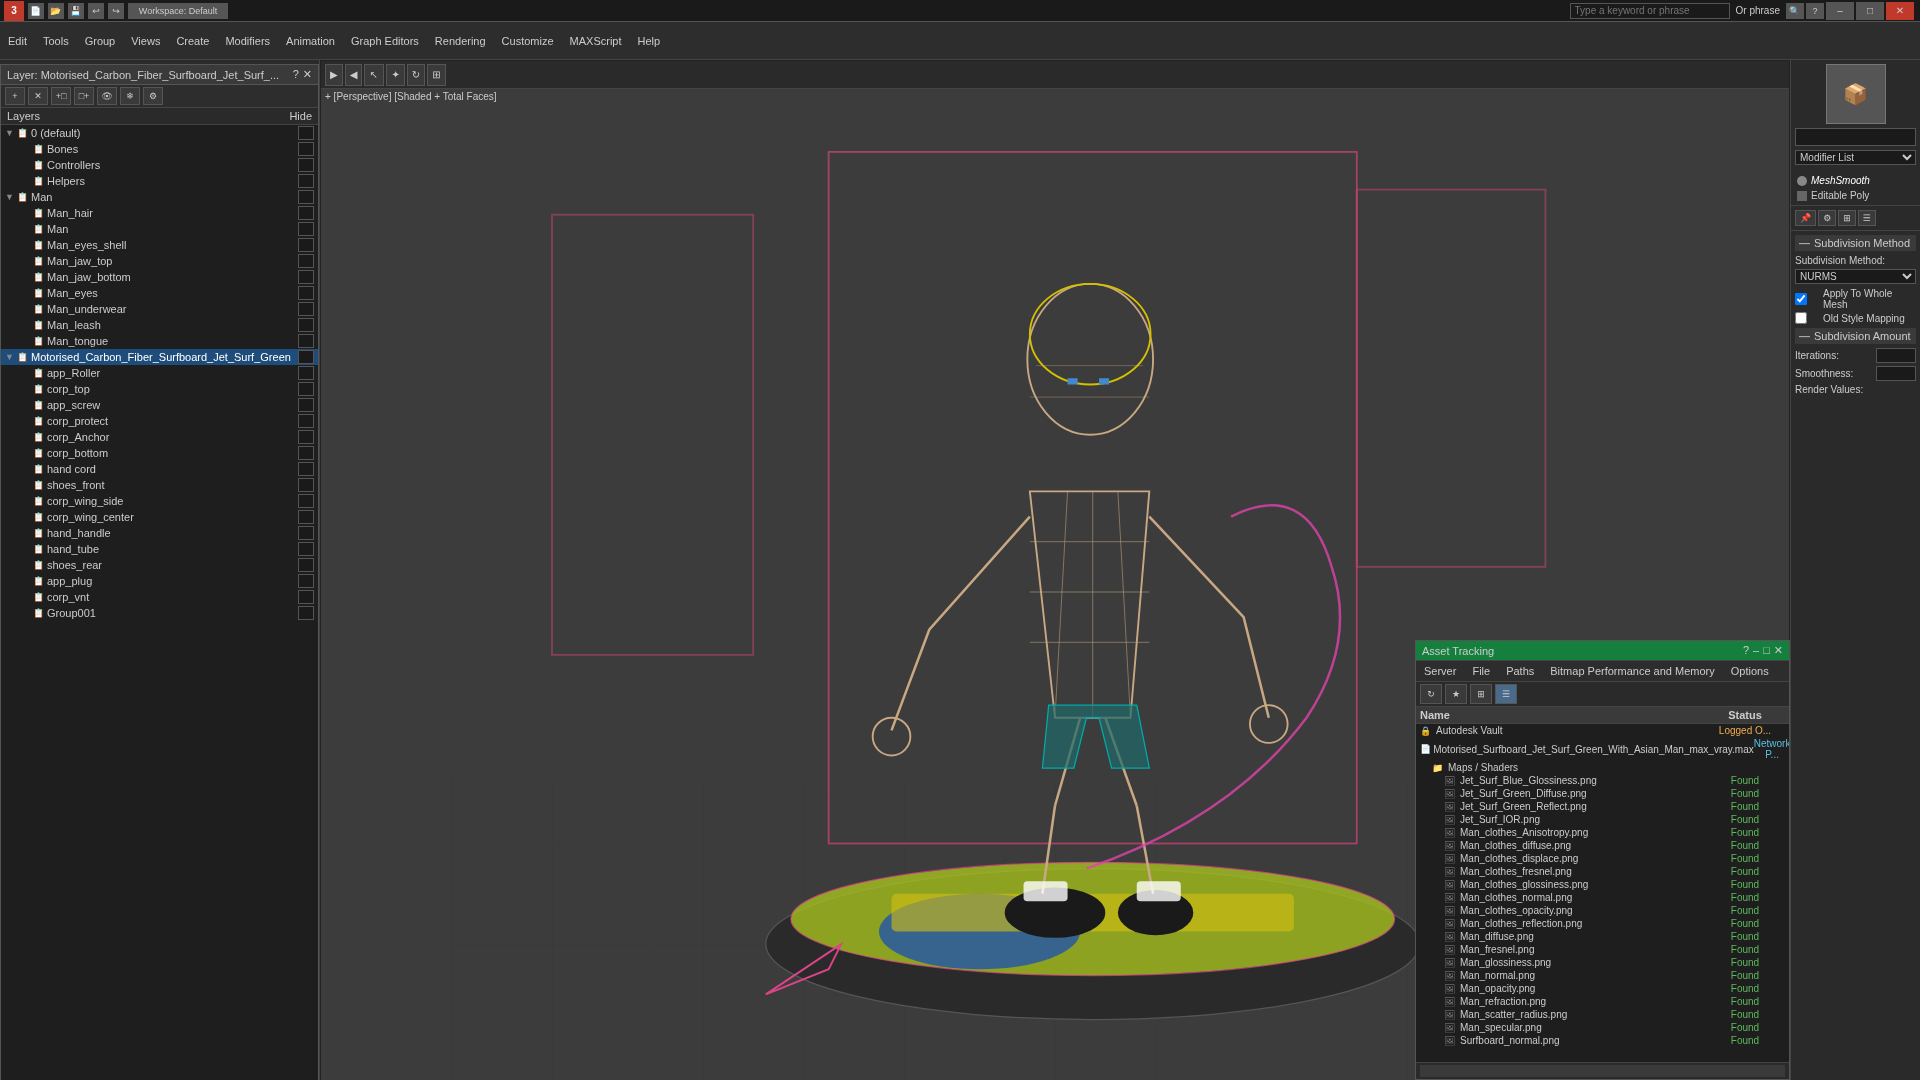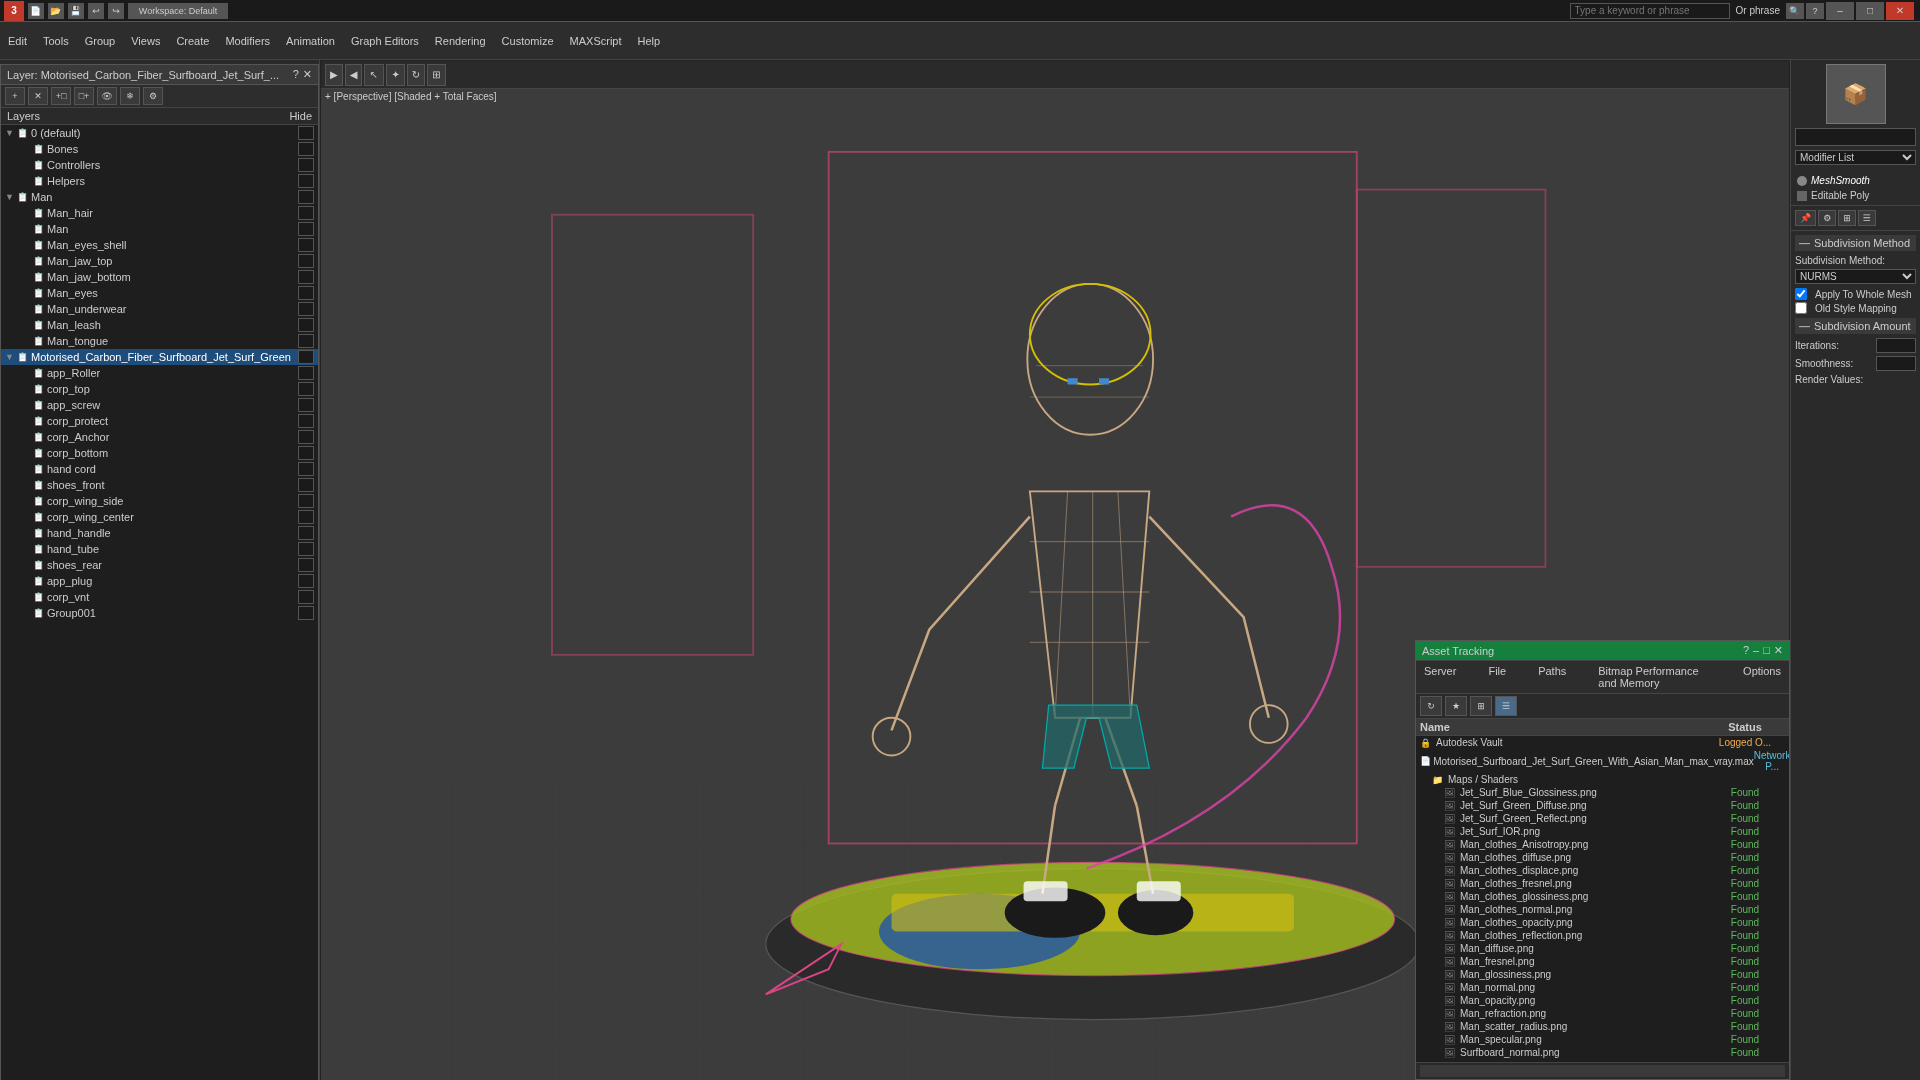--- a/index.html
+++ b/index.html
@@ -63,32 +63,32 @@
     #name-field { width: 100%; background: #1a1a1a; border: 1px solid #555; color: #ccc; font-size: 11px; padding: 2px 4px; margin-bottom: 4px; }
     #modifier-list { padding: 2px; }
     .modifier-item { display: flex; align-items: center; gap: 4px; padding: 2px 4px; font-size: 11px; cursor: pointer; }
     #right-buttons { display: flex; flex-wrap: wrap; gap: 2px; padding: 4px; border-top: 1px solid #444; border-bottom: 1px solid #444; }
     .r-btn { background: #3a3a3a; border: 1px solid #555; color: #ccc; font-size: 9px; padding: 2px 4px; cursor: pointer; display: flex; align-items: center; justify-content: center; }
     #subdivision-section { padding: 4px; }
     .section-header { display: flex; align-items: center; gap: 4px; background: #3a3a3a; padding: 2px 4px; margin-bottom: 4px; font-size: 11px; cursor: pointer; }
     .section-minus { color: #aaa; font-weight: bold; }
     .prop-row { display: flex; justify-content: space-between; align-items: center; margin-bottom: 3px; }
     .prop-label { font-size: 10px; color: #ccc; }
-    .prop-checkbox-row { display: flex; align-items: center; gap: 8px; font-size: 10px; color: #ccc; margin-bottom: 2px; }
+    .prop-checkbox-row { display: flex; align-items: center; gap: 16px; font-size: 10px; color: #ccc; margin-bottom: 2px; }
     .prop-checkbox { width: 12px; height: 12px; }
     .prop-input { width: 40px; background: #1a1a1a; border: 1px solid #555; color: #ccc; font-size: 10px; padding: 1px 2px; }
 
     
     #asset-panel {
       position: absolute; bottom: 0; right: 0; width: 370px; height: 430px;
       background: #2a2a2a; border: 1px solid #555; display: flex; flex-direction: column;
       z-index: 100;
     }
     #asset-titlebar { background: #15803d; padding: 3px 6px; font-size: 11px; color: #ccc; display: flex; align-items: center; justify-content: space-between; border-bottom: 1px solid #444; }
-    #asset-menubar { background: #2d2d2d; padding: 2px 0; display: flex; border-bottom: 1px solid #444; gap: 16px; }
+    #asset-menubar { background: #2d2d2d; padding: 2px 0; display: flex; border-bottom: 1px solid #444; }
     .asset-menu { padding: 2px 8px; font-size: 11px; color: #ccc; cursor: pointer; }
     #asset-toolbar { padding: 2px 4px; background: #2a2a2a; display: flex; gap: 3px; border-bottom: 1px solid #444; }
     .asset-tb-btn { width: 22px; height: 20px; background: #3a3a3a; border: 1px solid #555; display: flex; align-items: center; justify-content: center; cursor: pointer; font-size: 9px; color: #ccc; }
     .asset-tb-btn.active { background: #4a6a8a; }
     #asset-col-header { display: flex; padding: 2px 4px; background: #3a3a3a; border-bottom: 1px solid #444; font-size: 11px; font-weight: bold; }
     #asset-name-col { flex: 1; }
     #asset-status-col { width: 80px; text-align: center; }
     #asset-list { flex: 1; overflow-y: auto; background: #1e1e1e; }
     .asset-row { display: flex; align-items: center; padding: 1px 4px; font-size: 10px; color: #ccc; cursor: pointer; }
     .asset-icon { width: 14px; font-size: 9px; color: #888; margin-right: 2px; }

